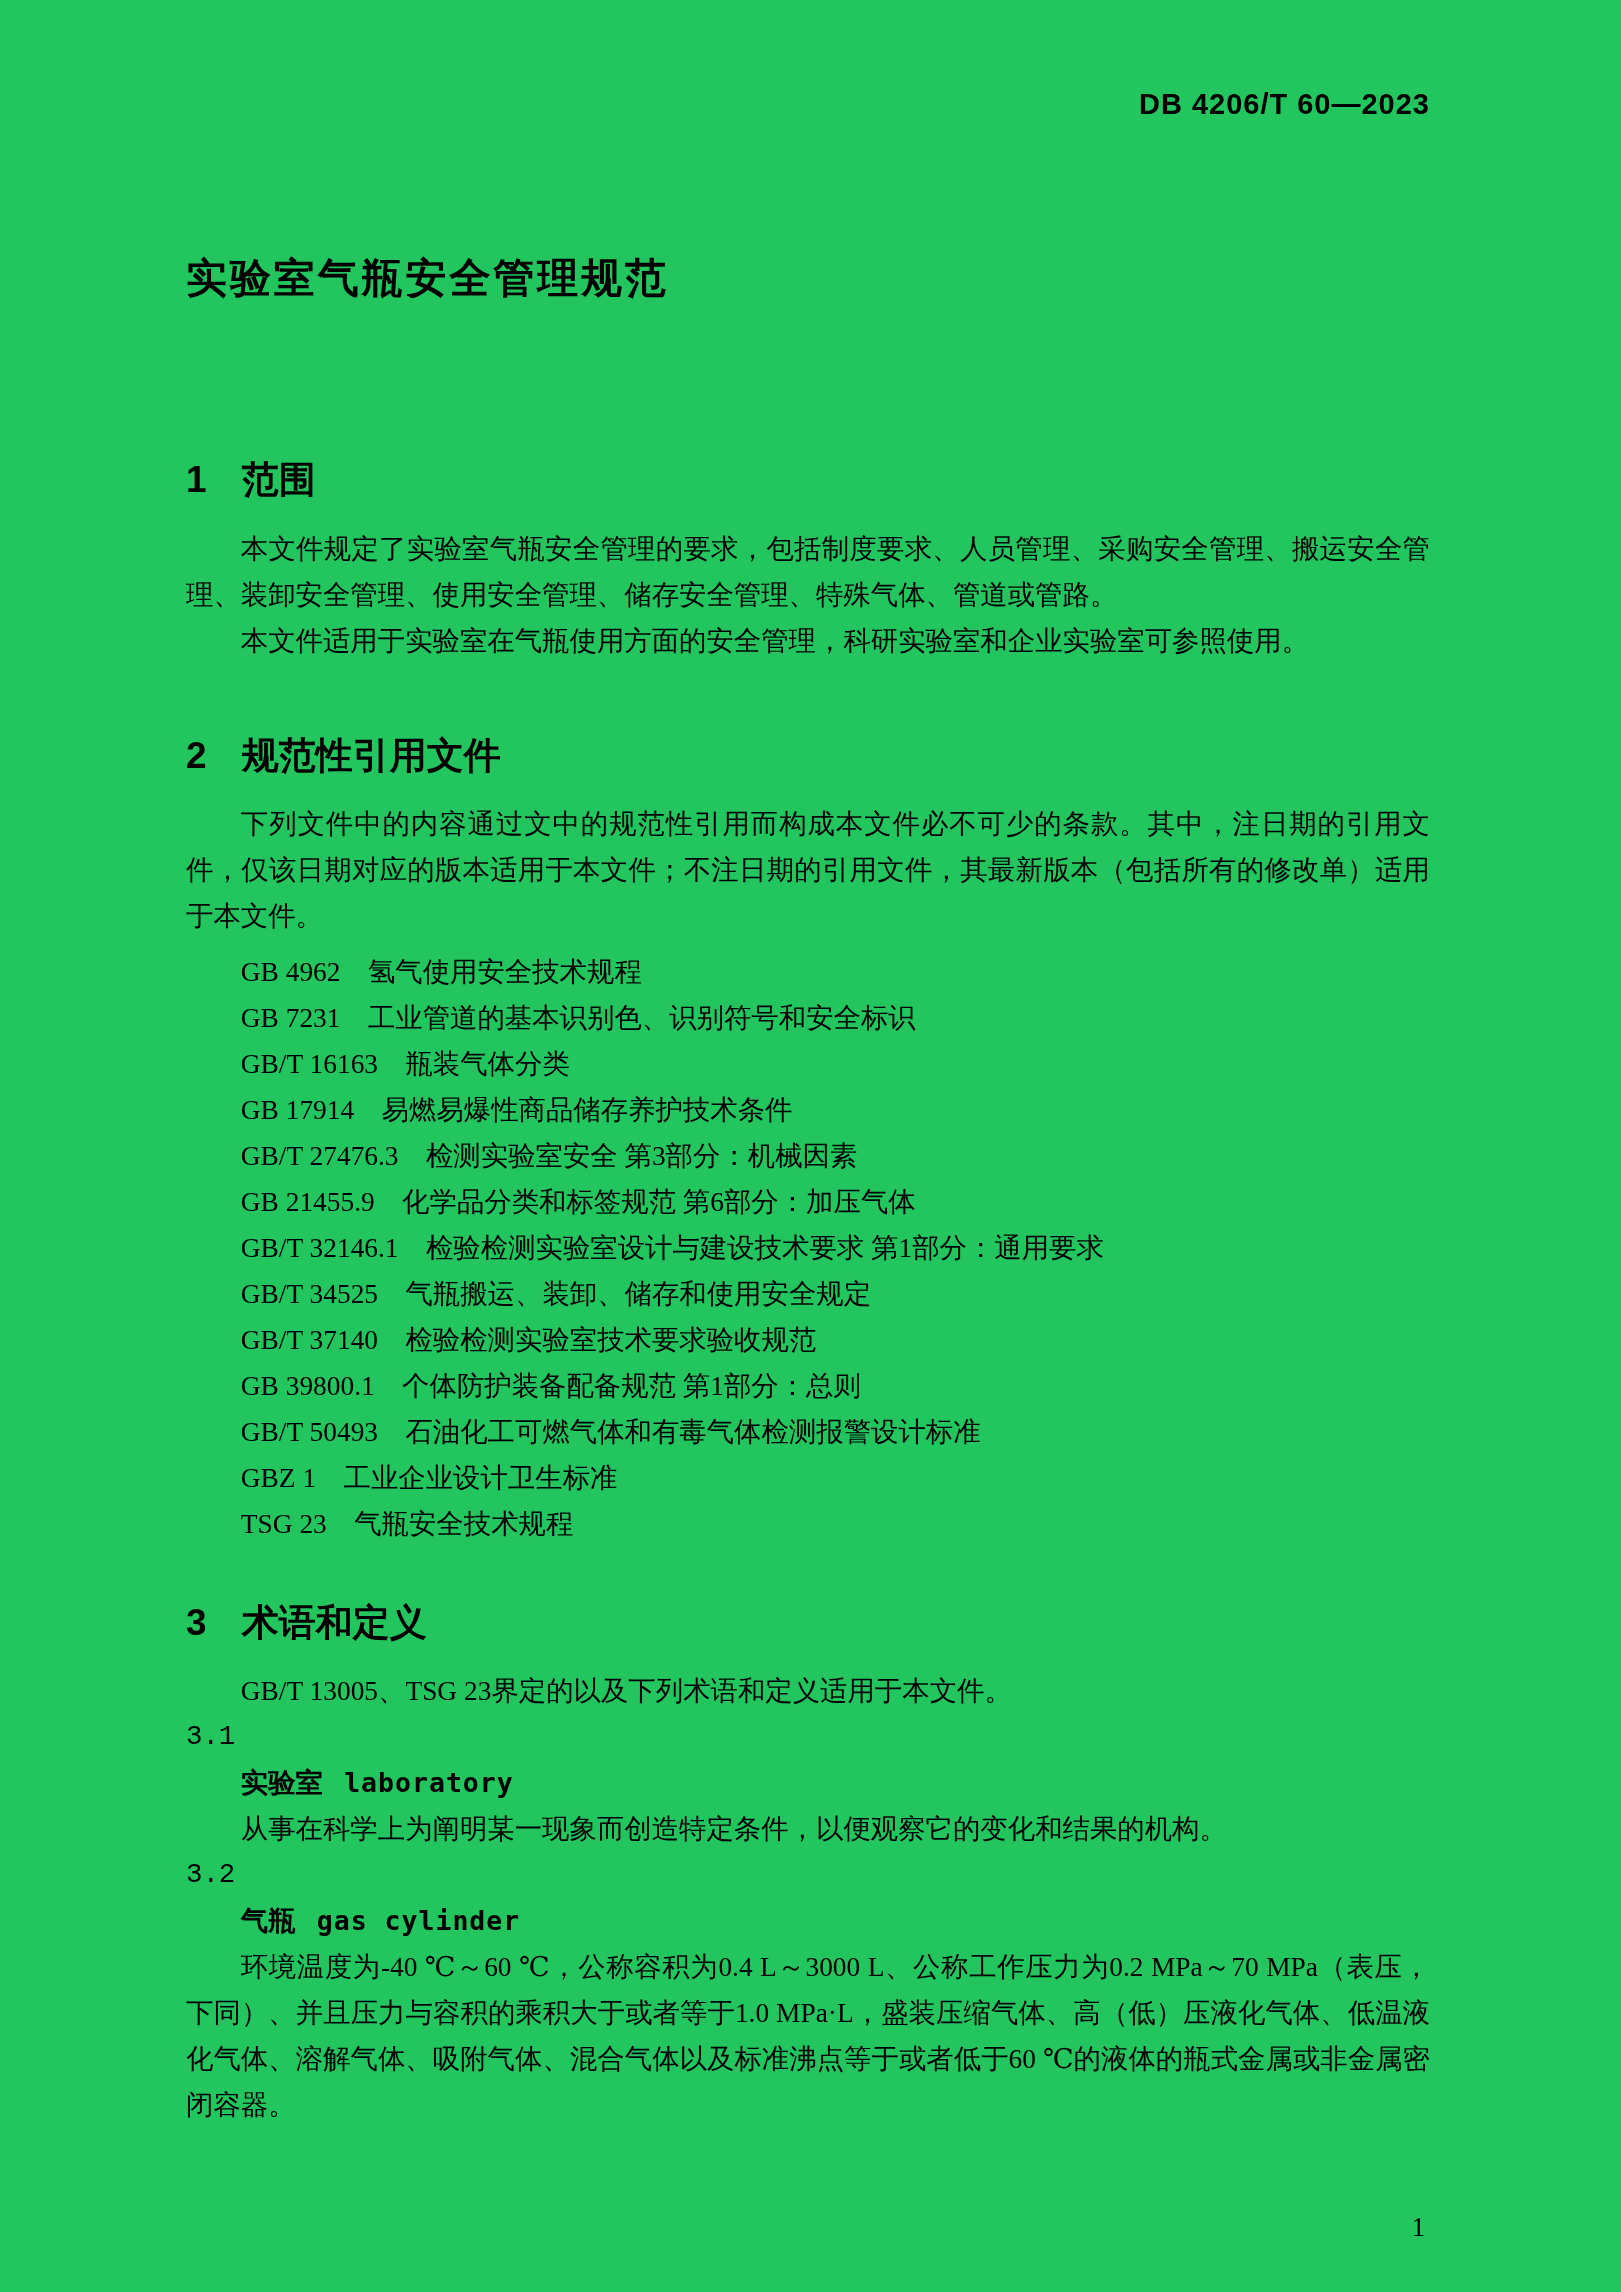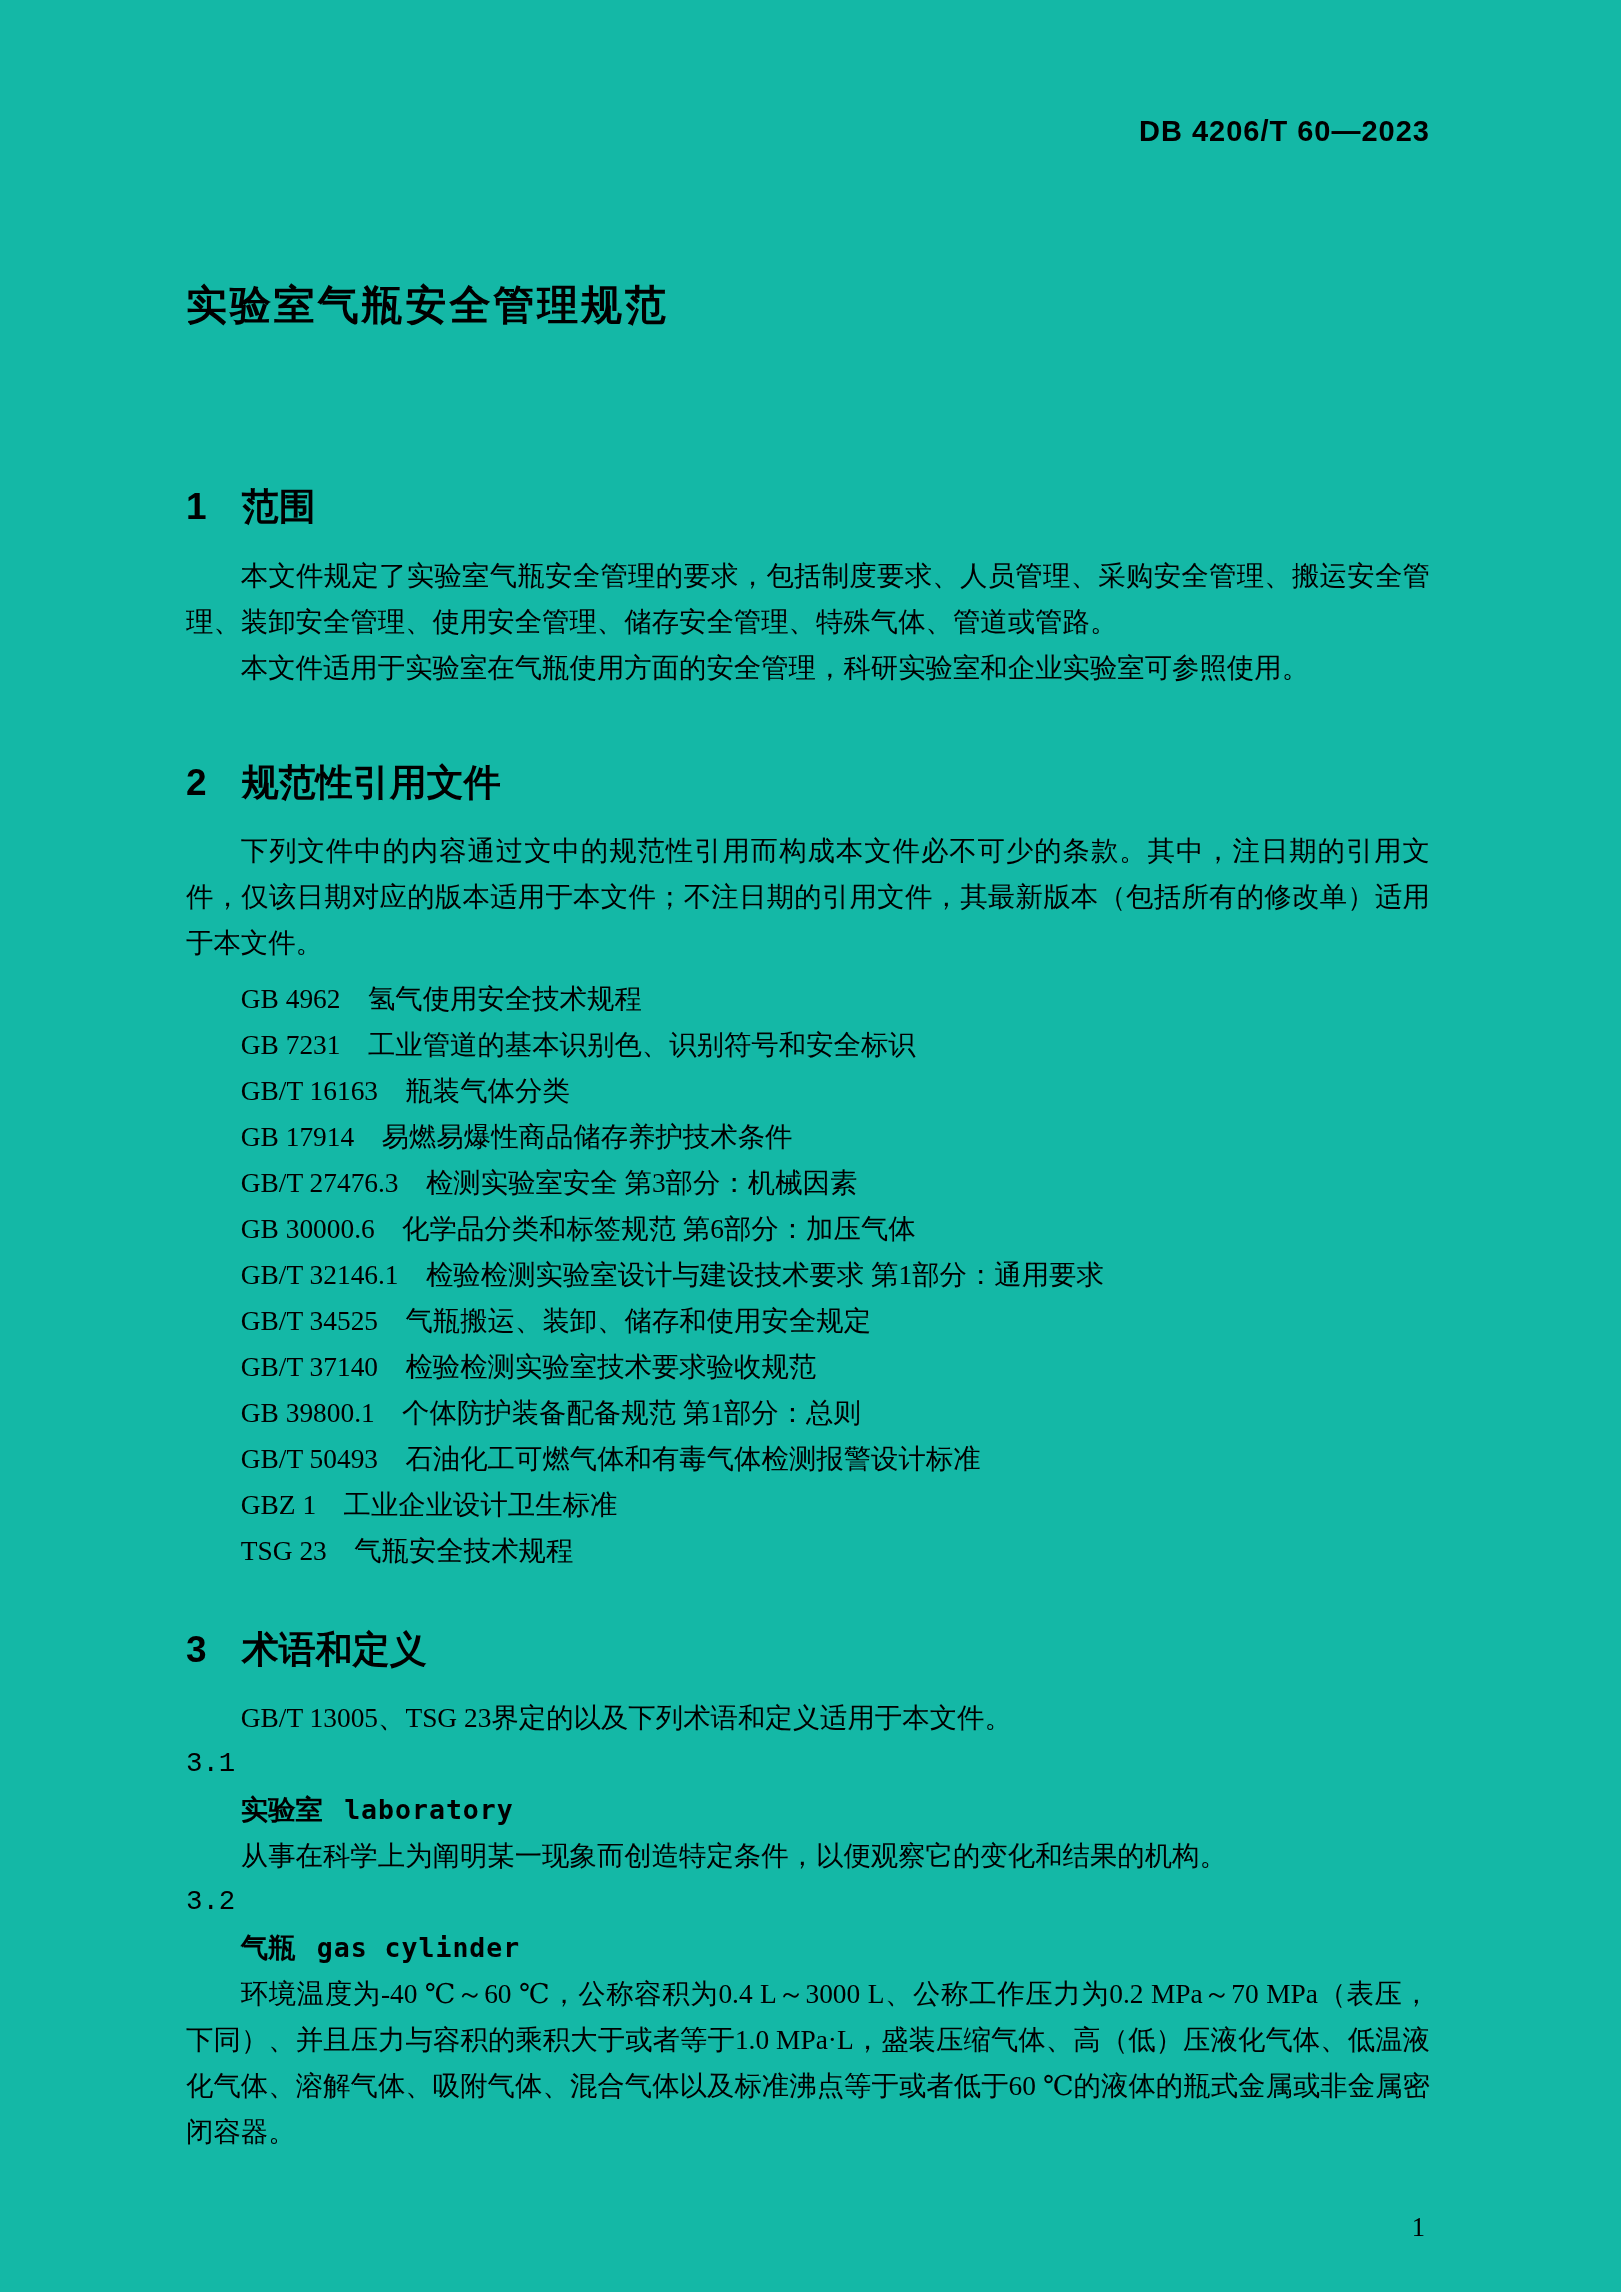--- a/index.html
+++ b/index.html
@@ -4,26 +4,26 @@
 <style>
   * { margin: 0; padding: 0; box-sizing: border-box; }
   html, body { background: #ffffff; }
   body { width: 1621px; }
 
   .page {
     position: relative;
     width: 1621px;
     height: 2293px;
     margin: 0 auto;
-    background: #14b8a6;
+    background: #22c55e;
     color: #000000;
     font-family: "Liberation Serif", "DejaVu Serif", serif;
     font-size: 27.4px;
     line-height: 46px;
-    padding: 112px 191px 0 186px;
+    padding: 85px 191px 0 186px;
     overflow: hidden;
   }
 
   .doc-number {
     text-align: right;
     font-family: "Liberation Sans", "DejaVu Sans", sans-serif;
     font-weight: bold;
     font-size: 29px;
     letter-spacing: 1px;
     line-height: 39px;
@@ -108,21 +108,21 @@
       <span class="h-num">2</span><span>规范性引用文件</span>
     </h2>
     <p class="body gap-top">下列文件中的内容通过文中的规范性引用而构成本文件必不可少的条款。其中，注日期的引用文件，仅该日期对应的版本适用于本文件；不注日期的引用文件，其最新版本（包括所有的修改单）适用于本文件。</p>
 
     <div class="refs">
       <div class="ref-row"><span class="ref-code">GB 4962</span><span class="ref-name">氢气使用安全技术规程</span></div>
       <div class="ref-row"><span class="ref-code">GB 7231</span><span class="ref-name">工业管道的基本识别色、识别符号和安全标识</span></div>
       <div class="ref-row"><span class="ref-code">GB/T 16163</span><span class="ref-name">瓶装气体分类</span></div>
       <div class="ref-row"><span class="ref-code">GB 17914</span><span class="ref-name">易燃易爆性商品储存养护技术条件</span></div>
       <div class="ref-row"><span class="ref-code">GB/T 27476.3</span><span class="ref-name">检测实验室安全 第3部分：机械因素</span></div>
-      <div class="ref-row"><span class="ref-code">GB 30000.6</span><span class="ref-name">化学品分类和标签规范 第6部分：加压气体</span></div>
+      <div class="ref-row"><span class="ref-code">GB 21455.9</span><span class="ref-name">化学品分类和标签规范 第6部分：加压气体</span></div>
       <div class="ref-row"><span class="ref-code">GB/T 32146.1</span><span class="ref-name">检验检测实验室设计与建设技术要求 第1部分：通用要求</span></div>
       <div class="ref-row"><span class="ref-code">GB/T 34525</span><span class="ref-name">气瓶搬运、装卸、储存和使用安全规定</span></div>
       <div class="ref-row"><span class="ref-code">GB/T 37140</span><span class="ref-name">检验检测实验室技术要求验收规范</span></div>
       <div class="ref-row"><span class="ref-code">GB 39800.1</span><span class="ref-name">个体防护装备配备规范 第1部分：总则</span></div>
       <div class="ref-row"><span class="ref-code">GB/T 50493</span><span class="ref-name">石油化工可燃气体和有毒气体检测报警设计标准</span></div>
       <div class="ref-row"><span class="ref-code">GBZ 1</span><span class="ref-name">工业企业设计卫生标准</span></div>
       <div class="ref-row"><span class="ref-code">TSG 23</span><span class="ref-name">气瓶安全技术规程</span></div>
     </div>
   </section>
 

